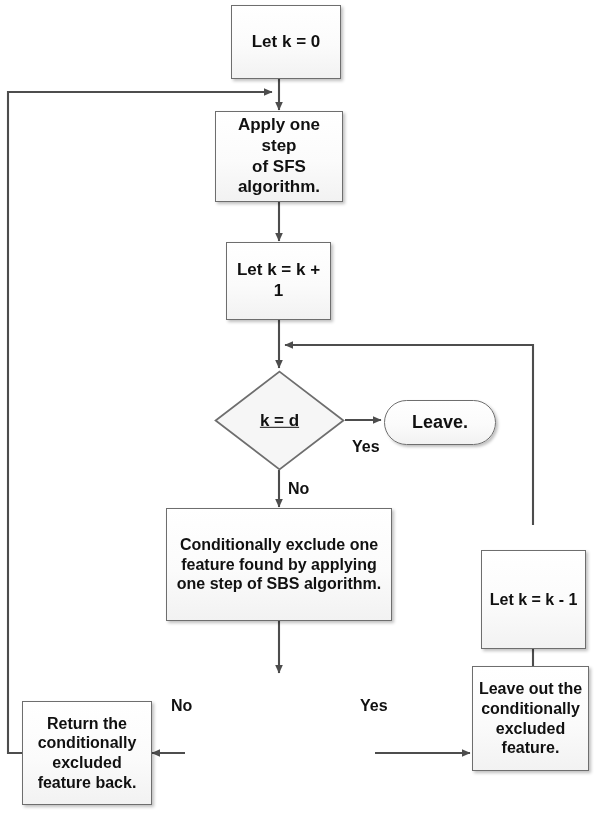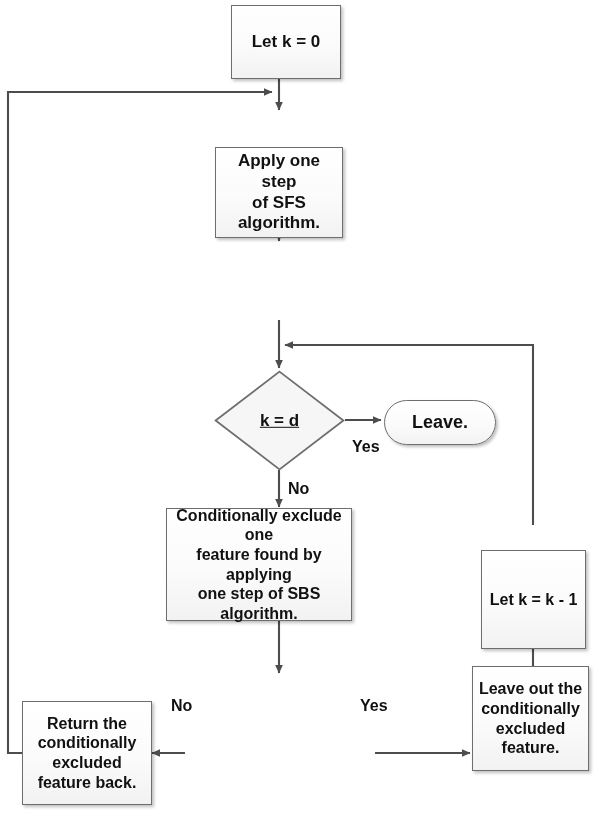--- a/index.html
+++ b/index.html
@@ -109,39 +109,43 @@
       <path d="M375,753 L470,753" marker-end="url(#arrowhead)"></path>
 
       <path d="M533,694 L533,625" marker-end="url(#arrowhead)"></path>
     </g>
   </svg>
 
   <div class="node" style="left:231px; top:5px; width:110px; height:74px; font-size:17px;">
     <span class="node-text">Let k = 0</span>
   </div>
 
-  <div class="node" style="left:215px; top:111px; width:128px; height:91px; font-size:17px;margin-top:36px;">
+  <div class="node" style="left:215px; top:111px; width:128px; height:91px; font-size:17px;">
     <span class="node-text">Apply one step
 of SFS
 algorithm.</span>
   </div>
 
+  <div class="node" style="left:226px; top:242px; width:105px; height:78px; font-size:17px;">
+    <span class="node-text">Let k = k +
+1</span>
+  </div>
 
   <div class="diamond" style="left:214px; top:370px; width:131px; height:101px;">
     <svg class="dshape" viewBox="0 0 131 101" preserveAspectRatio="none" xmlns="http://www.w3.org/2000/svg">
       <polygon points="65.5,1.6 129.4,50.5 65.5,99.4 1.6,50.5" fill="#f6f6f6" stroke="#6e6e6e" stroke-width="1.8"></polygon>
     </svg>
     <span class="dlabel" style="font-size:17px;text-decoration:underline;">k = d</span>
   </div>
 
   <div class="node terminator" style="left:384px; top:400px; width:112px; height:45px; font-size:18px;">
     <span class="node-text">Leave.</span>
   </div>
 
-  <div class="node" style="left:166px; top:508px; width:186px; height:113px; font-size:16px;text-align:center;">
+  <div class="node" style="left:166px; top:508px; width:226px; height:113px; font-size:16px;text-align:center;">
     <span class="node-text">Conditionally exclude one
 feature found by applying
 one step of SBS algorithm.</span>
   </div>
 
   <div class="node" style="left:481px; top:550px; width:105px; height:99px; font-size:16px;">
     <span class="node-text">Let k = k - 1</span>
   </div>
 
 

